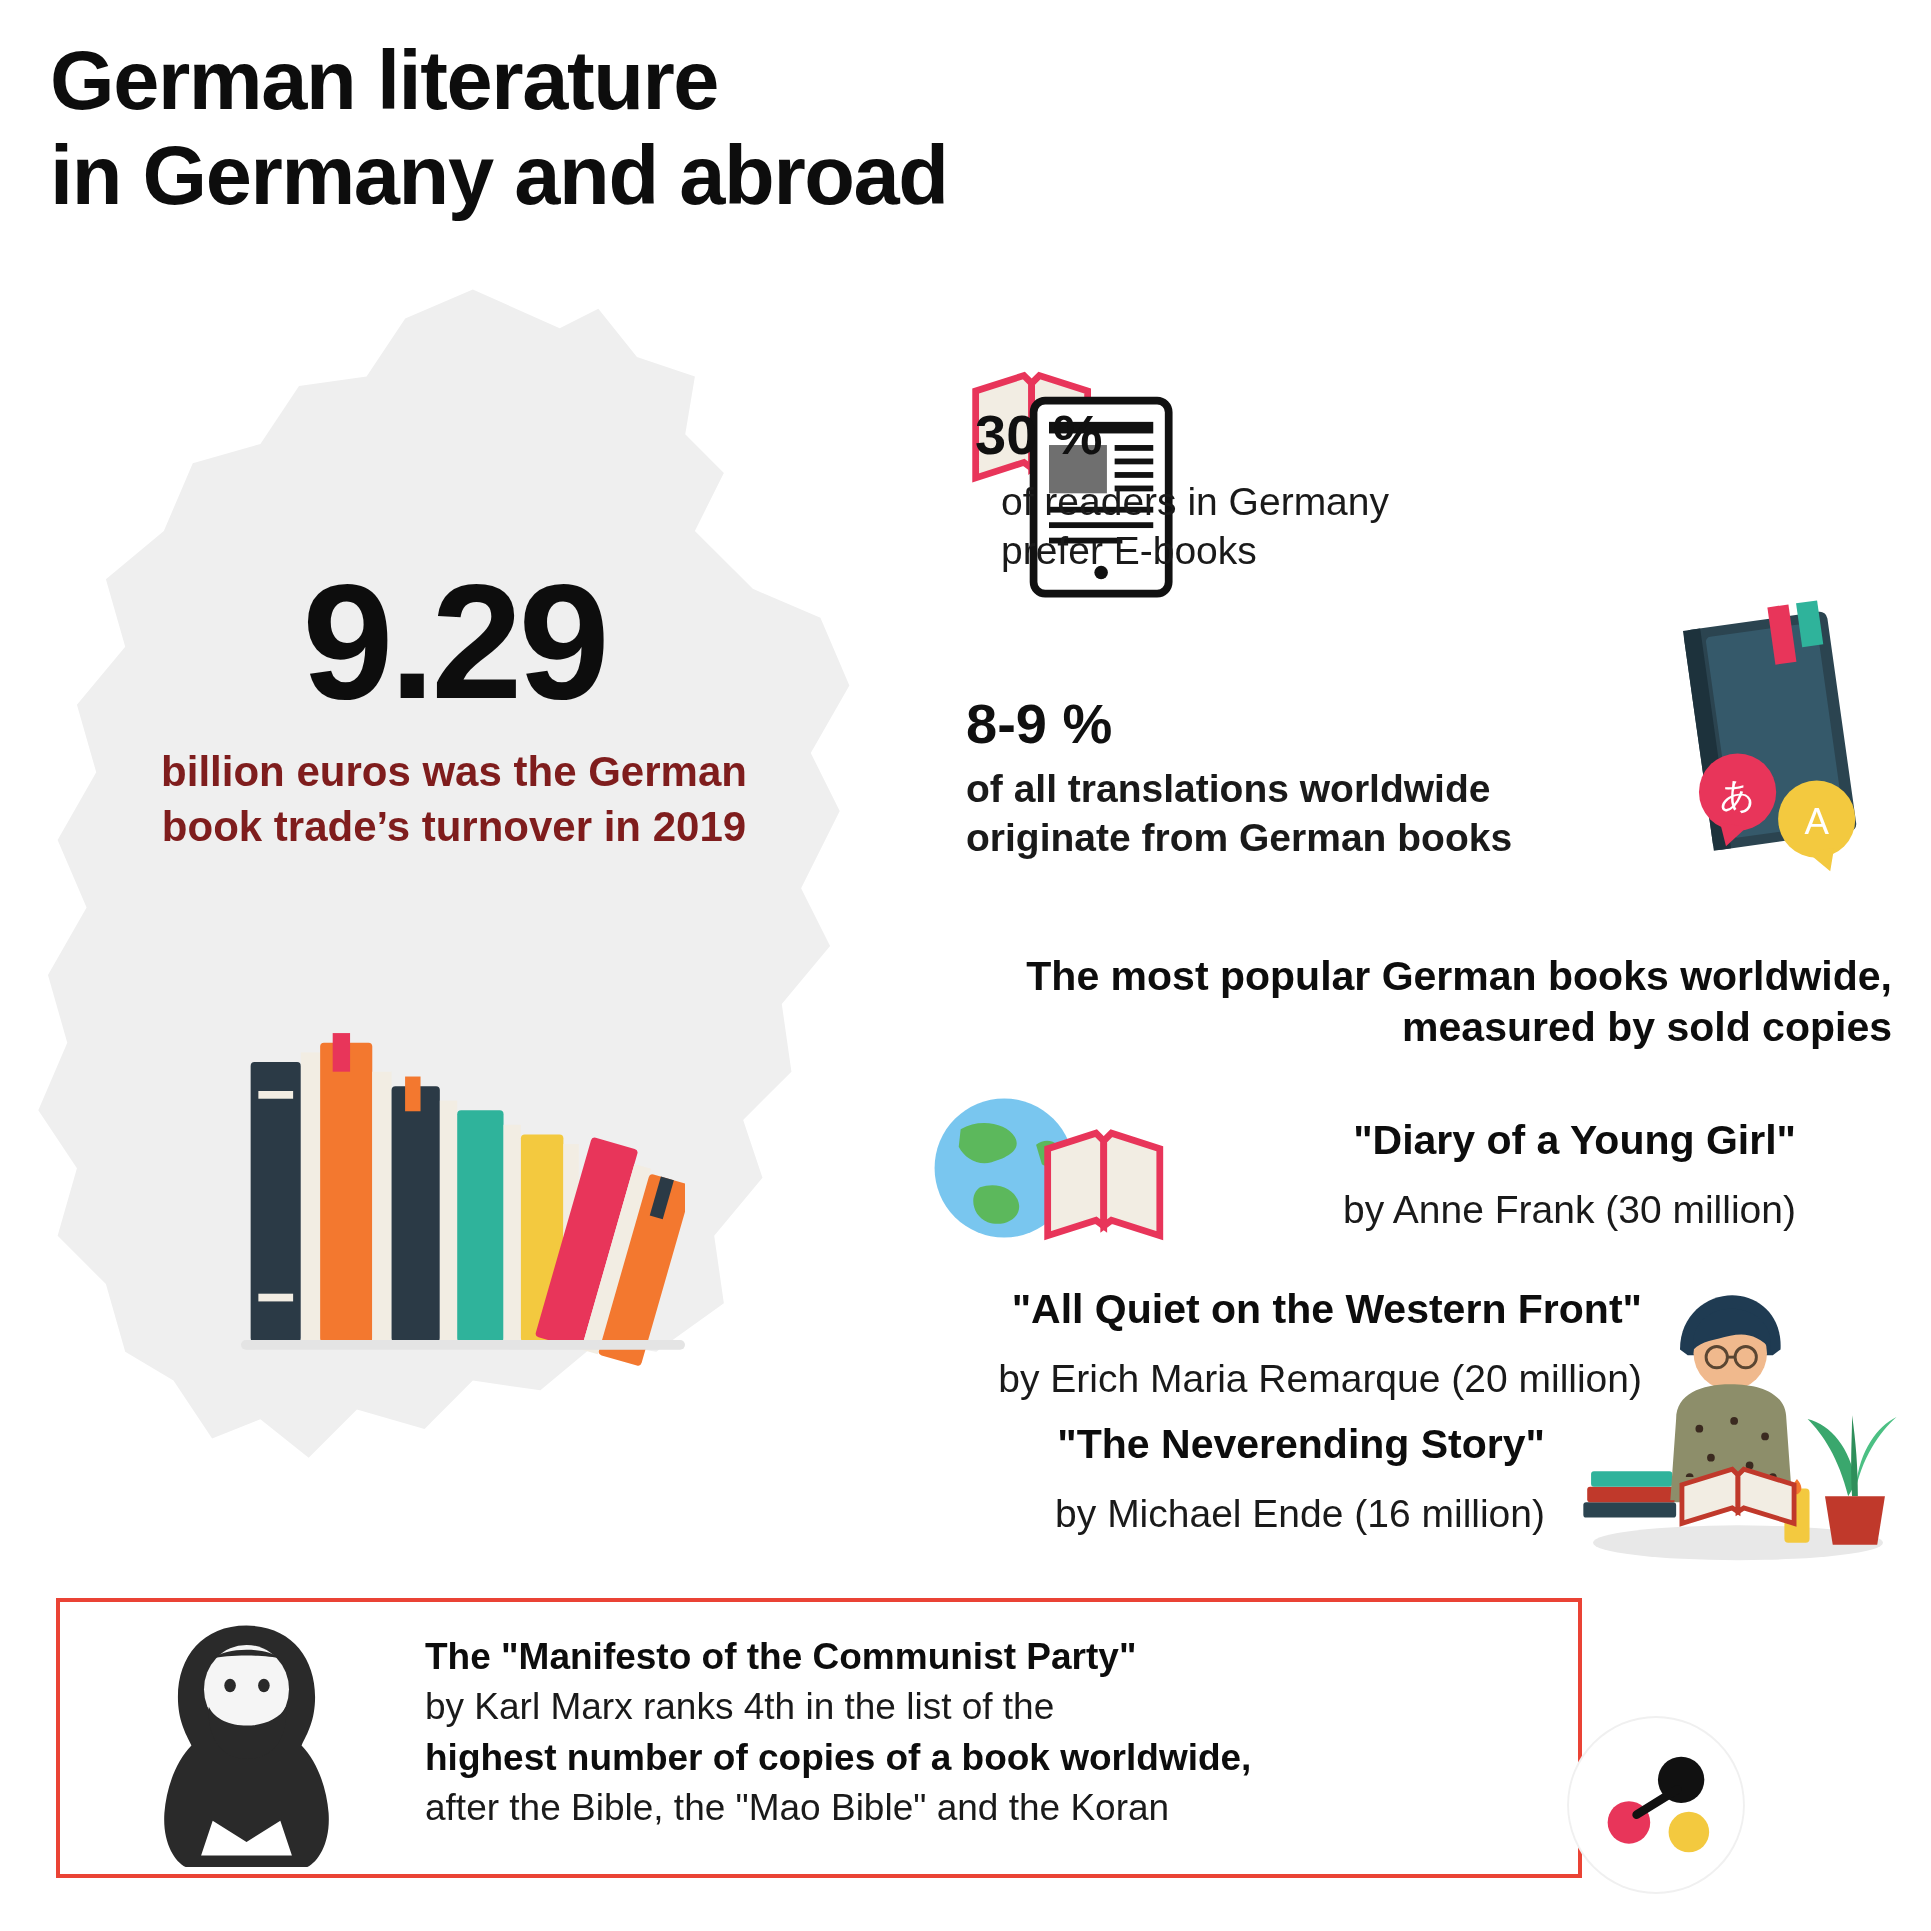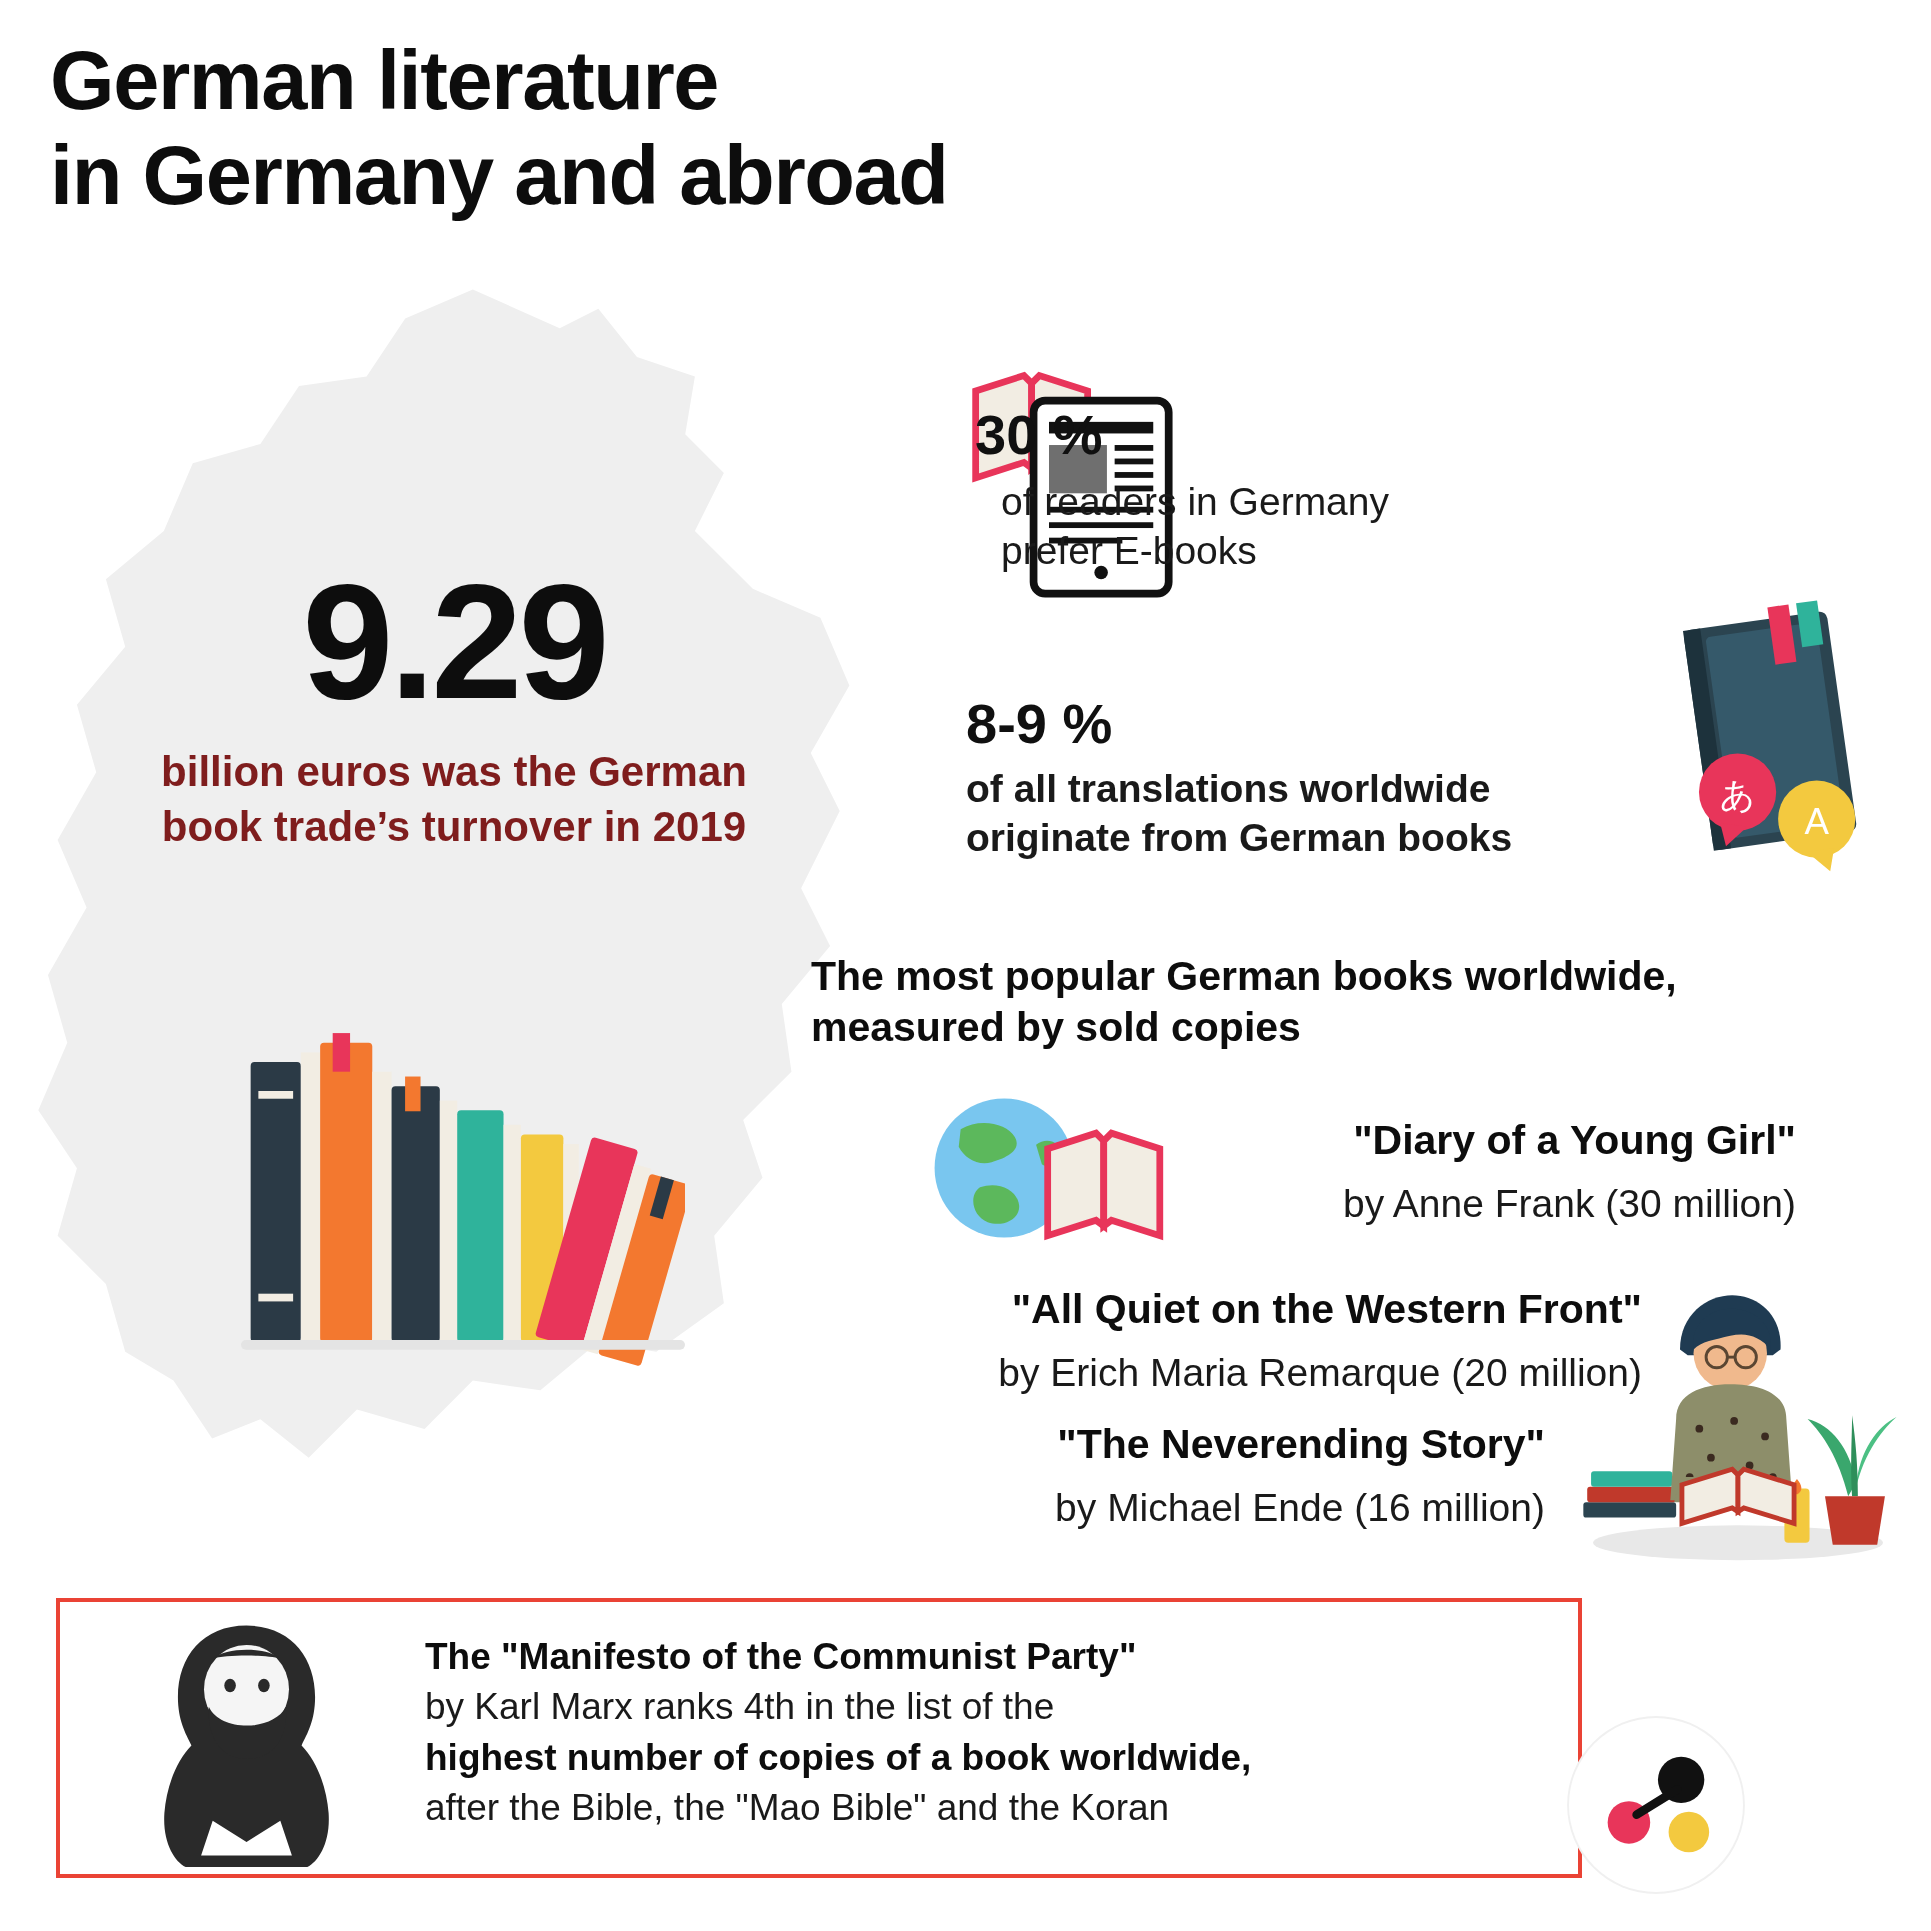--- a/index.html
+++ b/index.html
@@ -69,29 +69,29 @@
     position: absolute; left: 966px; top: 695px; width: 666px; 
   }
   .stat-translations .big { font-size: 56px; font-weight: 700; line-height: 1.05; }
   .stat-translations .desc { margin-top: 11.6px; font-size: 39px; line-height: 1.25; color: #1a1a1a; }
 
   .transbook-illu { position: absolute; left: 1670px; top: 599px; width: 222px; height: 280px; }
 
   
   .pop-head {
     position: absolute; left: 811px; top: 951px; width: 1081px;
-    text-align: left;
+    text-align: right;
     font-size: 41px; font-weight: 700; line-height: 1.25;
     color: #0d0d0d;
   }
 
   
   .book-item { position: absolute; text-align: right; }
   .book-item .btitle { font-size: 41px; font-weight: 700; line-height: 1.25; color: #0d0d0d; }
-  .book-item .bauthor { font-size: 39px; line-height: 1.3; color: #1a1a1a; margin-top: 13px; }
+  .book-item .bauthor { font-size: 39px; line-height: 1.3; color: #1a1a1a; margin-top: 19px; }
 
   #book-1 { left: 927px; top: 1115px; width: 869px; }
   #book-2 { left: 792px; top: 1284px; width: 850px; }
   #book-3 { left: 792px; top: 1419px; width: 753px; }
 
   .globe-illu { position: absolute; left: 922px; top: 1081px; width: 261px; height: 174px; }
   .reader-illu { position: absolute; left: 1564px; top: 1274px; width: 348px; height: 290px; }
 
   
   .marx-box {

